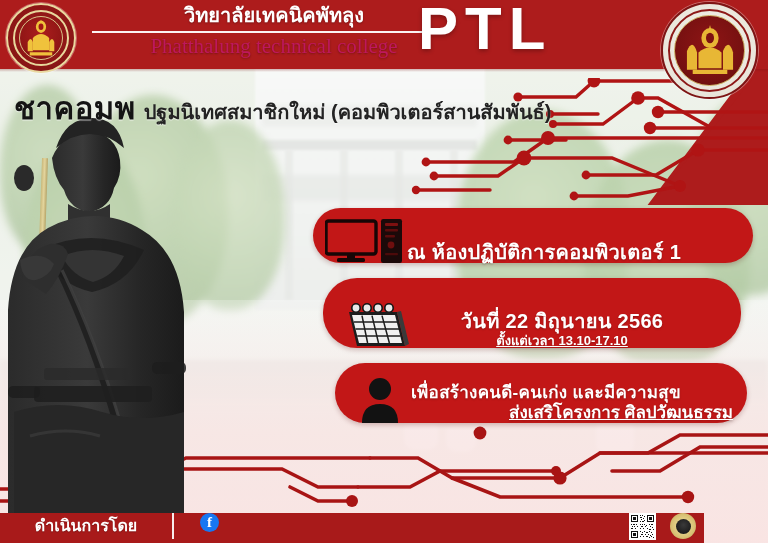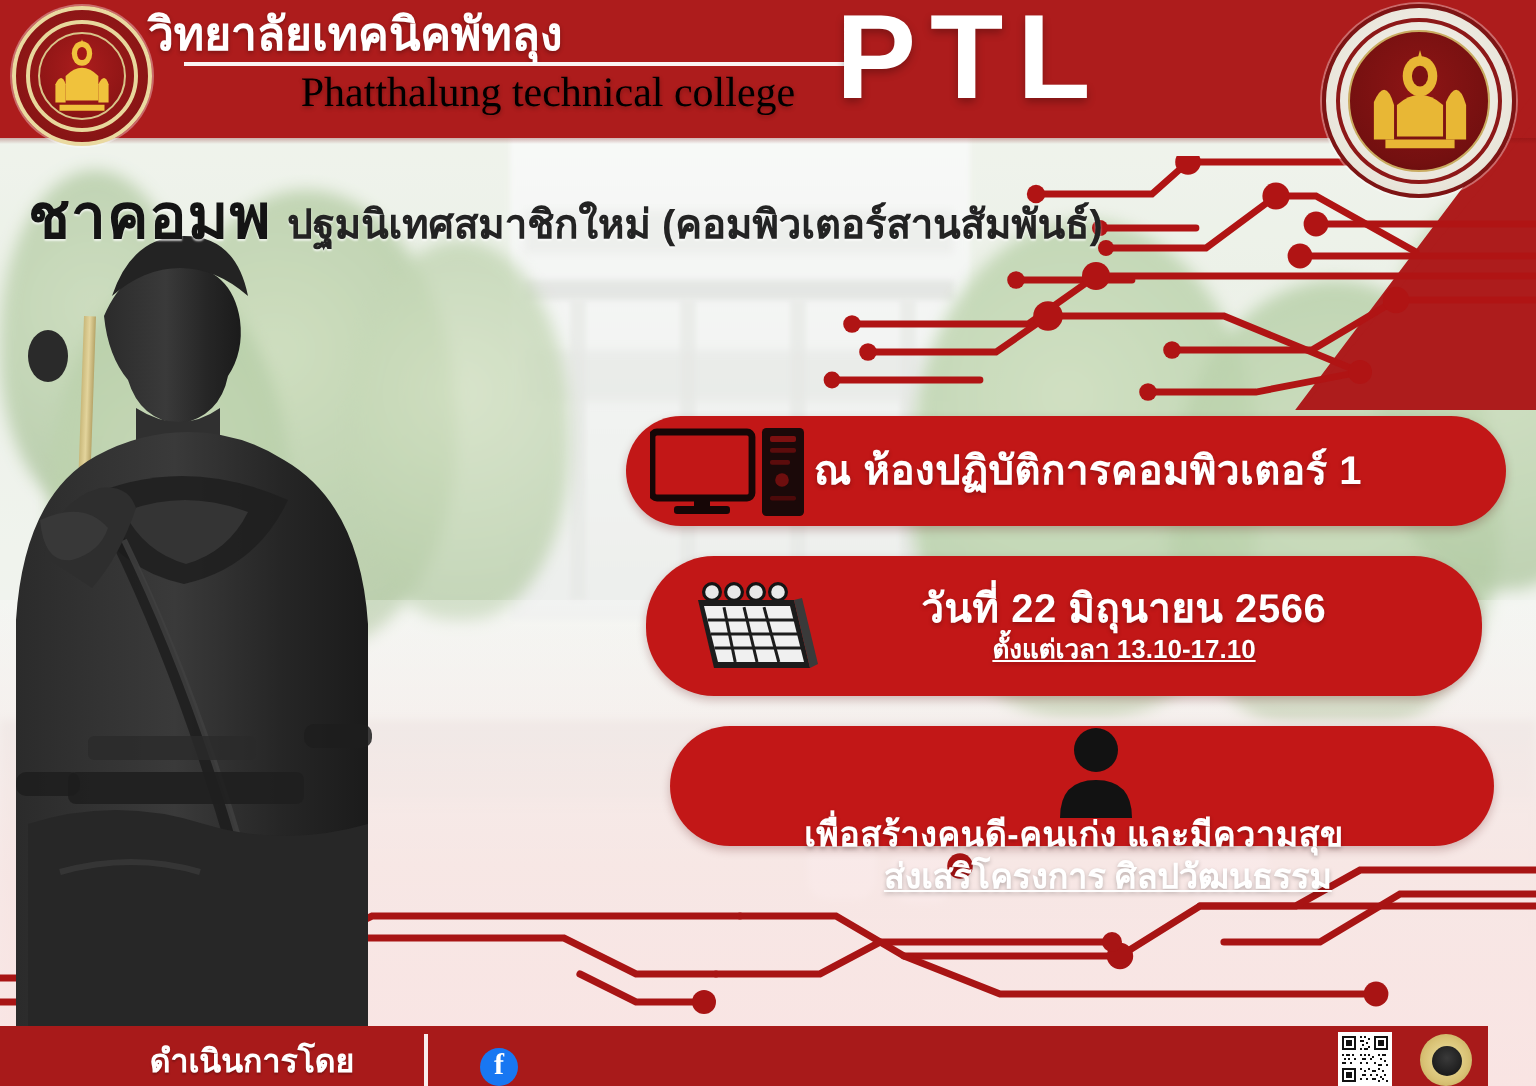--- a/index.html
+++ b/index.html
@@ -56,66 +56,66 @@
     background:radial-gradient(circle at 50% 45%, #9e1a1a 0%, #8d1616 60%, #7a1212 100%);
     border:2px solid #ead9a0;box-shadow:0 0 0 1px rgba(255,255,255,.35);}
   .seal .ring{position:absolute;inset:5px;border-radius:50%;border:2px solid #e8d79c;}
   .seal .inner{position:absolute;inset:11px;border-radius:50%;
     background:radial-gradient(circle at 50% 40%, #ab1d1d 0%, #8e1515 70%, #6f1010 100%);
     border:1px solid #d9c489;}
   .seal .emb{position:absolute;left:50%;top:50%;transform:translate(-50%,-50%);
     width:62%;height:62%;}
 
   .title-th{position:absolute;left:74px;top:5px;width:400px;z-index:9;
-    color:#fff;font-size:23px;font-weight:bold;line-height:1.05;
+    text-align:center;color:#fff;font-size:20px;font-weight:bold;line-height:1.05;
     text-shadow:0 1px 2px rgba(0,0,0,.3);}
   .title-rule{position:absolute;left:92px;top:31px;width:352px;height:2px;background:#fff;z-index:9;opacity:.95;}
   .title-en{position:absolute;left:74px;top:33px;width:400px;z-index:9;
-    text-align:center;color:#000000;font-size:21px;line-height:1.25;
+    text-align:center;color:#be185d;font-size:21px;line-height:1.25;
     font-family:"Liberation Serif", serif;text-shadow:0 1px 2px rgba(0,0,0,.3);}
   .ptl{position:absolute;left:418px;top:-3px;width:200px;z-index:9;
     color:#fff;font-size:60px;font-weight:bold;letter-spacing:7px;
     font-family:"Liberation Sans", sans-serif;line-height:1.05;
     text-shadow:0 2px 4px rgba(0,0,0,.28);}
 
   
   .maintitle{position:absolute;left:14px;top:83px;z-index:10;white-space:nowrap;}
   .mt-big{font-size:31px;font-weight:bold;color:#141414;letter-spacing:.5px;
     text-shadow:0 1px 1px rgba(255,255,255,.7);}
   .mt-sub{font-size:20px;font-weight:bold;color:#232323;margin-left:8px;
     text-shadow:0 1px 1px rgba(255,255,255,.7);}
 
   
   .circuit-top{position:absolute;left:398px;top:78px;z-index:7;}
   .circuit-bot{position:absolute;left:0;top:425px;z-index:7;}
 
   
   .badges{position:absolute;left:313px;top:208px;z-index:11;}
   .badge{position:relative;background:#c21717;border-radius:34px;
-    display:flex;align-items:center;box-shadow:0 2px 5px rgba(90,10,10,.25);}
+    display:flex;align-items:flex-end;box-shadow:0 2px 5px rgba(90,10,10,.25);}
   .b1{width:440px;height:55px;margin-bottom:15px;}
   .b2{width:418px;height:70px;margin-left:10px;margin-bottom:15px;}
-  .b3{width:412px;height:60px;margin-left:22px;flex-direction:column;}
+  .b3{width:412px;height:60px;margin-left:22px;}
   .badge-icon{flex:0 0 auto;display:flex;align-items:center;justify-content:center;}
   .i1{width:86px;margin-left:8px;}
   .i2{width:80px;margin-left:14px;}
   .i3{width:62px;margin-left:14px;}
   .badge-body{flex:1 1 auto;color:#fff;}
   .bt-main{font-size:20px;font-weight:bold;letter-spacing:.3px;line-height:1.1;
     text-shadow:0 1px 2px rgba(0,0,0,.25);}
   .bt-sub{font-size:13px;font-weight:bold;margin-top:2px;line-height:1.1;
     text-shadow:0 1px 2px rgba(0,0,0,.25);text-decoration:underline;}
   .b2 .badge-body{text-align:center;padding-right:34px;}
   .b3 .badge-body{padding-right:8px;}
   .b3 .bt-main{font-size:17px;}
   .b3 .bt-sub{font-size:17px;text-align:right;padding-right:6px;}
 
   
   .footer{position:absolute;left:0;top:513px;width:704px;height:30px;background:#a81a1a;z-index:12;
-    display:flex;align-items:flex-end;padding-left:40px;}
+    display:flex;align-items:flex-start;}
   .foot-left{width:172px;text-align:center;color:#fff;font-size:16px;font-weight:bold;
     text-shadow:0 1px 1px rgba(0,0,0,.25);}
   .foot-div{width:2px;height:26px;background:#fff;opacity:.92;}
   .foot-mid{flex:1 1 auto;display:flex;align-items:center;padding-left:26px;}
   .fb-icon{width:19px;height:19px;border-radius:50%;background:#1877f2;
     display:flex;align-items:center;justify-content:center;flex:0 0 auto;
     color:#fff;font-size:15px;font-weight:bold;font-family:"Liberation Serif",serif;line-height:1;}
   .foot-txt{color:#fff;font-size:12.5px;font-weight:bold;margin-left:11px;white-space:nowrap;
     text-shadow:0 1px 1px rgba(0,0,0,.2);}
   .qr{width:27px;height:27px;flex:0 0 auto;margin-right:14px;background:#fff;padding:1px;box-sizing:border-box;}

